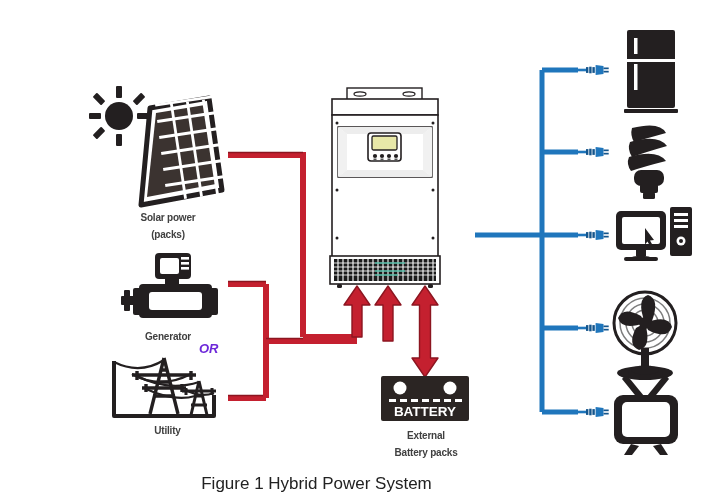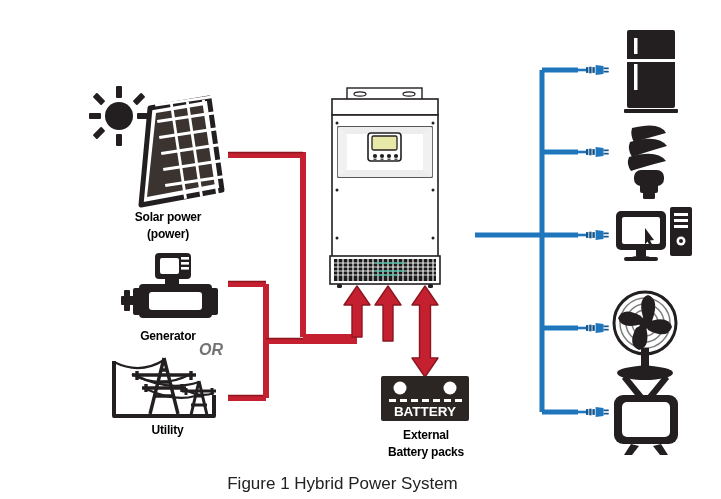--- a/index.html
+++ b/index.html
@@ -1,24 +1,24 @@
 <!DOCTYPE html>
 <html><head>
 <meta charset="utf-8">
 <style>
   html,body{margin:0;padding:0;background:#ffffff;}
   body{width:721px;height:499px;position:relative;overflow:hidden;
        font-family:"Liberation Sans","DejaVu Sans",sans-serif;}
   #stage{position:absolute;left:0;top:0;width:721px;height:499px;}
   #stage svg{position:absolute;left:0;top:0;}
-  .lbl{position:absolute;font-weight:bold;color:#000000;text-align:center;
-       font-size:12px;line-height:17px;letter-spacing:-0.2px;}
-  .or{position:absolute;font-style:italic;font-weight:bold;color:#737373;font-size:16px;}
+  .lbl{position:absolute;font-weight:bold;color:#404040;text-align:center;
+       font-size:10px;line-height:17px;letter-spacing:-0.2px;}
+  .or{position:absolute;font-style:italic;font-weight:bold;color:#6d28d9;font-size:13px;}
   .caption{position:absolute;left:0;top:474px;width:633px;text-align:center;
-           font-size:17px;color:#222;font-weight:normal;margin-left:26px;}
+           font-size:17px;color:#222;font-weight:normal;}
 </style>
 </head>
 <body>
 
 <div id="stage">
 
   <svg width="721" height="499" viewBox="0 0 721 499">
     <defs>
       <g id="plug-glyph">
         <rect x="0" y="5.2" width="14" height="2.6" fill="#1F76BC"></rect>
@@ -297,21 +297,21 @@
       <circle cx="666" cy="373" r="4"></circle>
       <rect x="614" y="395" width="64" height="49" rx="9"></rect>
       <rect x="622" y="402" width="48" height="35" rx="5" fill="#ffffff"></rect>
       <path d="M631 444 L624 455 L632 455 L639 446 Z"></path>
       <path d="M661 444 L668 455 L660 455 L653 446 Z"></path>
     </g>
   </svg>
 
   <div class="lbl" style="left:103px;top:209px;width:130px;">
     <span>Solar power</span><br>
-    <span>(power)</span>
+    <span>(packs)</span>
   </div>
 
   <div class="lbl" style="left:108px;top:328px;width:120px;">Generator</div>
 
   <div class="or" style="left:199px;top:341px;">OR</div>
 
   <div class="lbl" style="left:371px;top:427px;width:110px;">
     <span>External</span><br>
     <span>Battery packs</span>
   </div>

